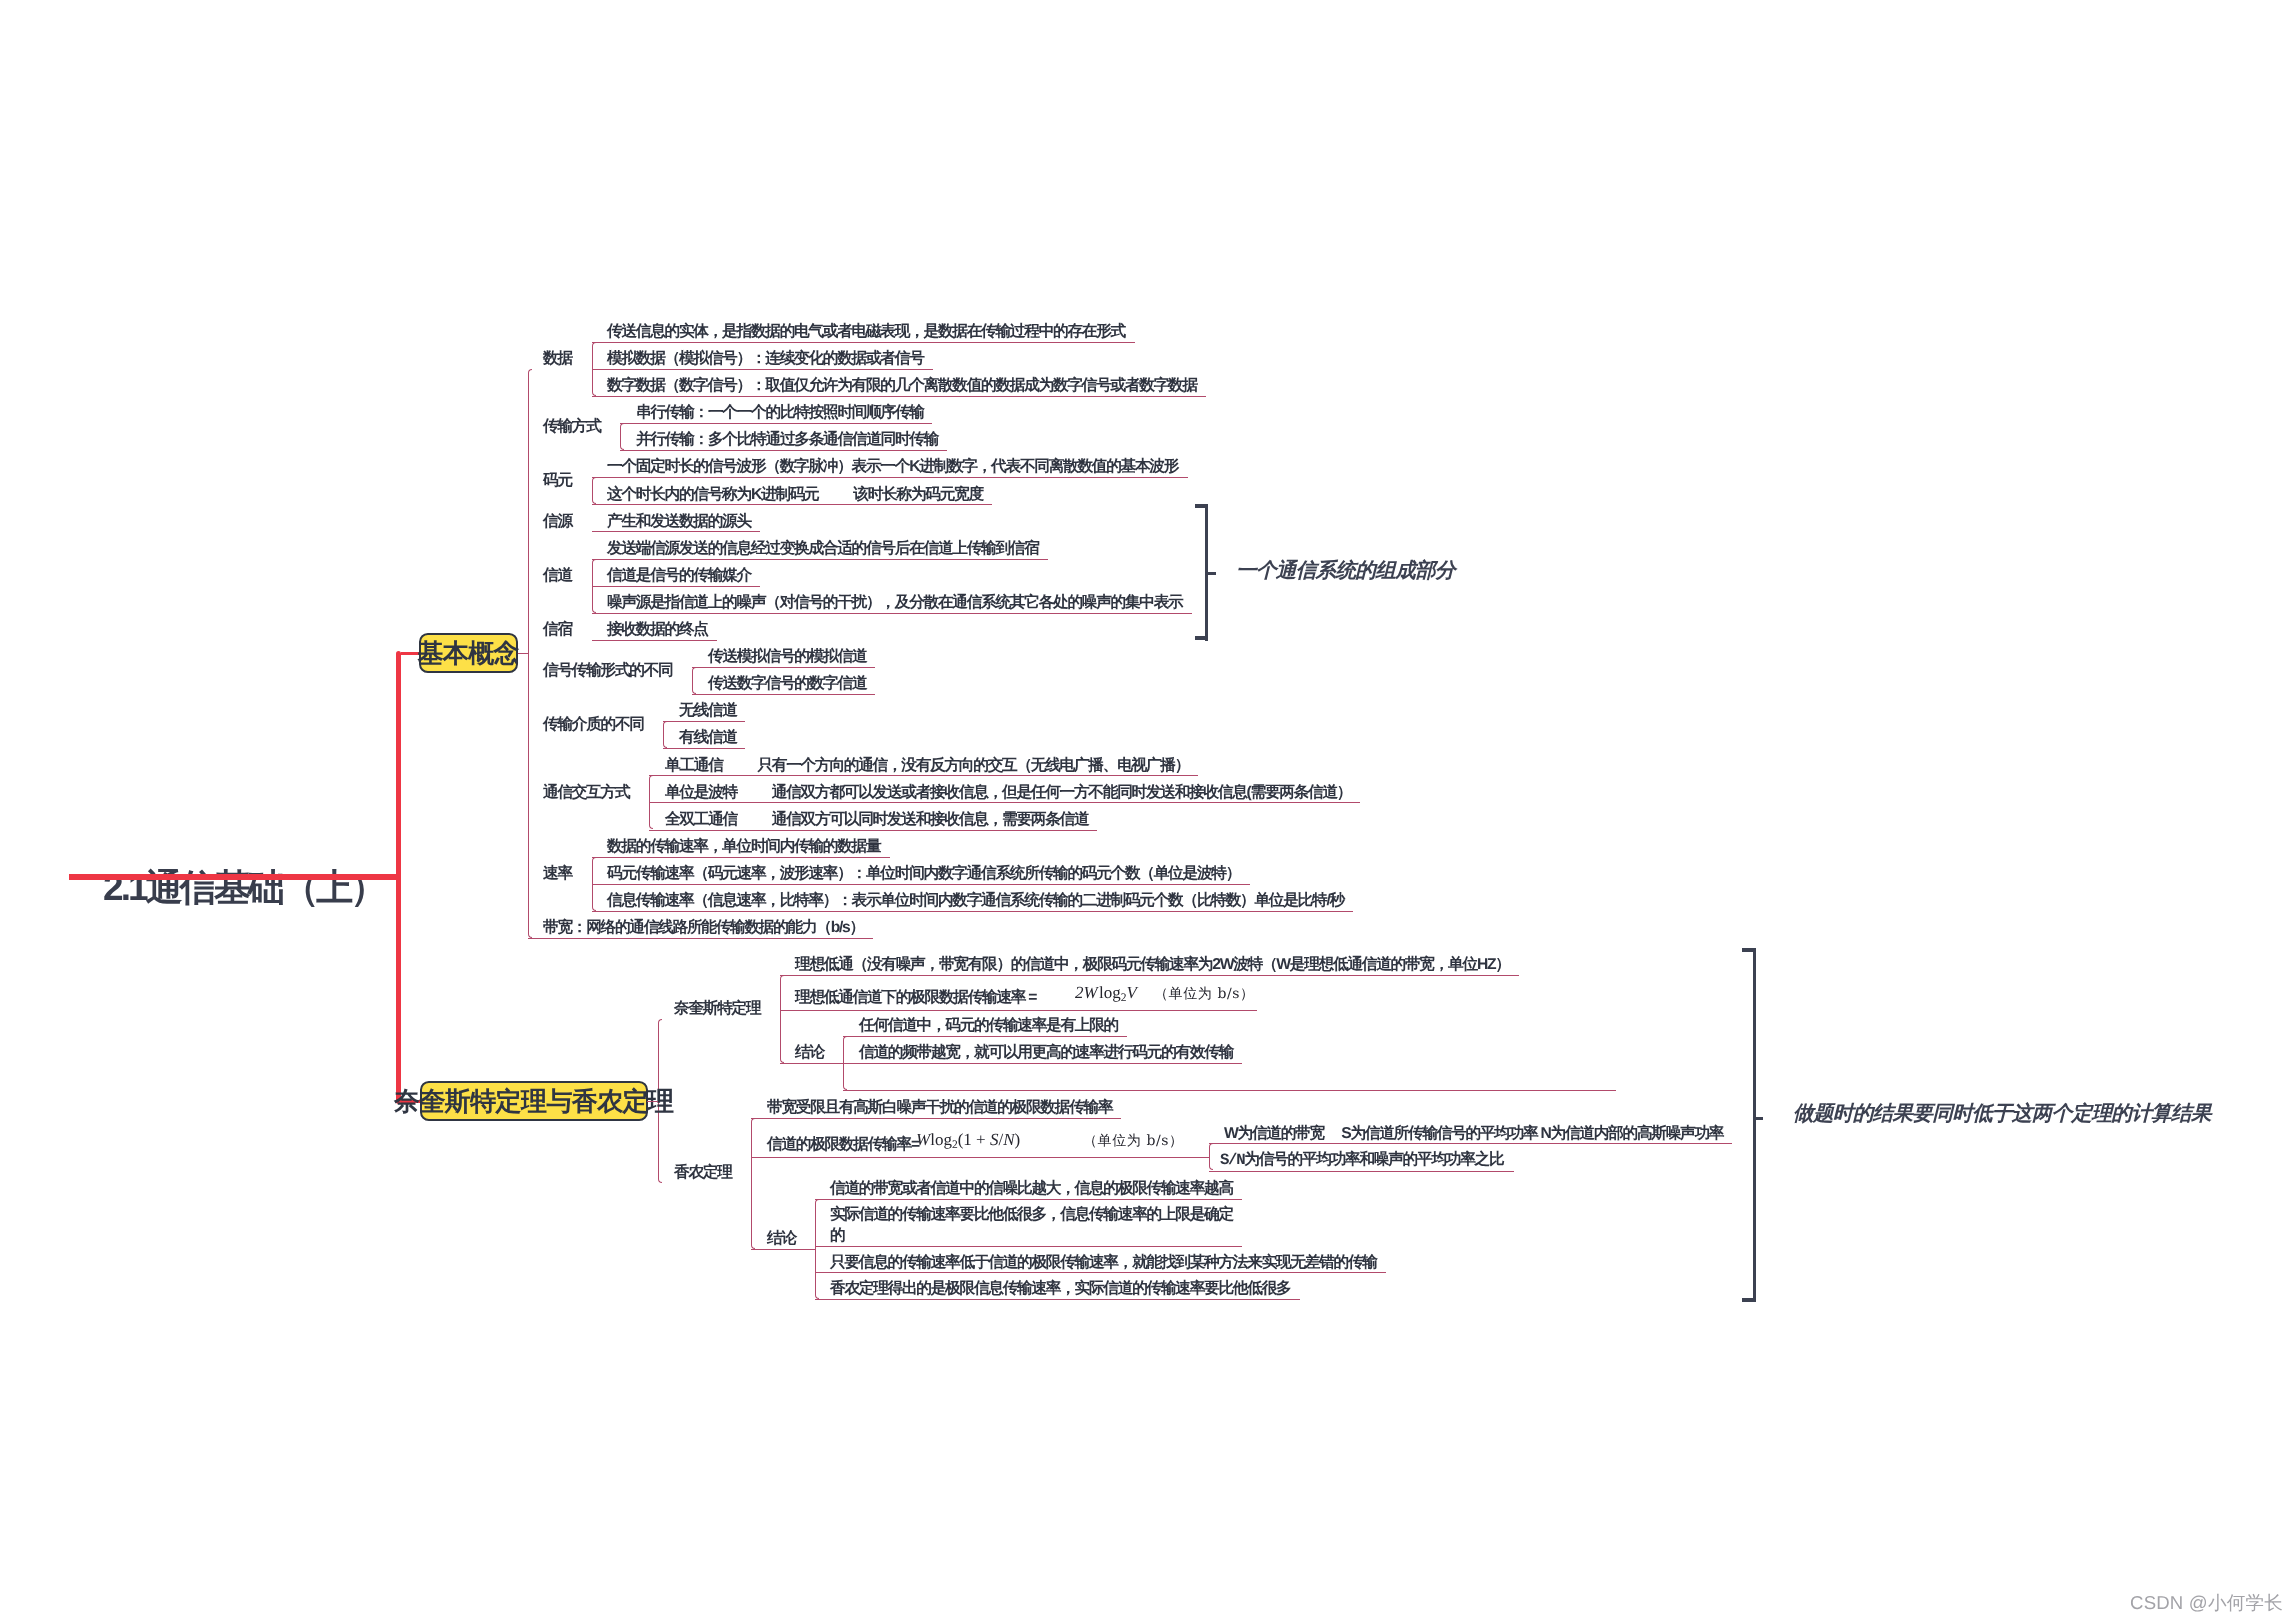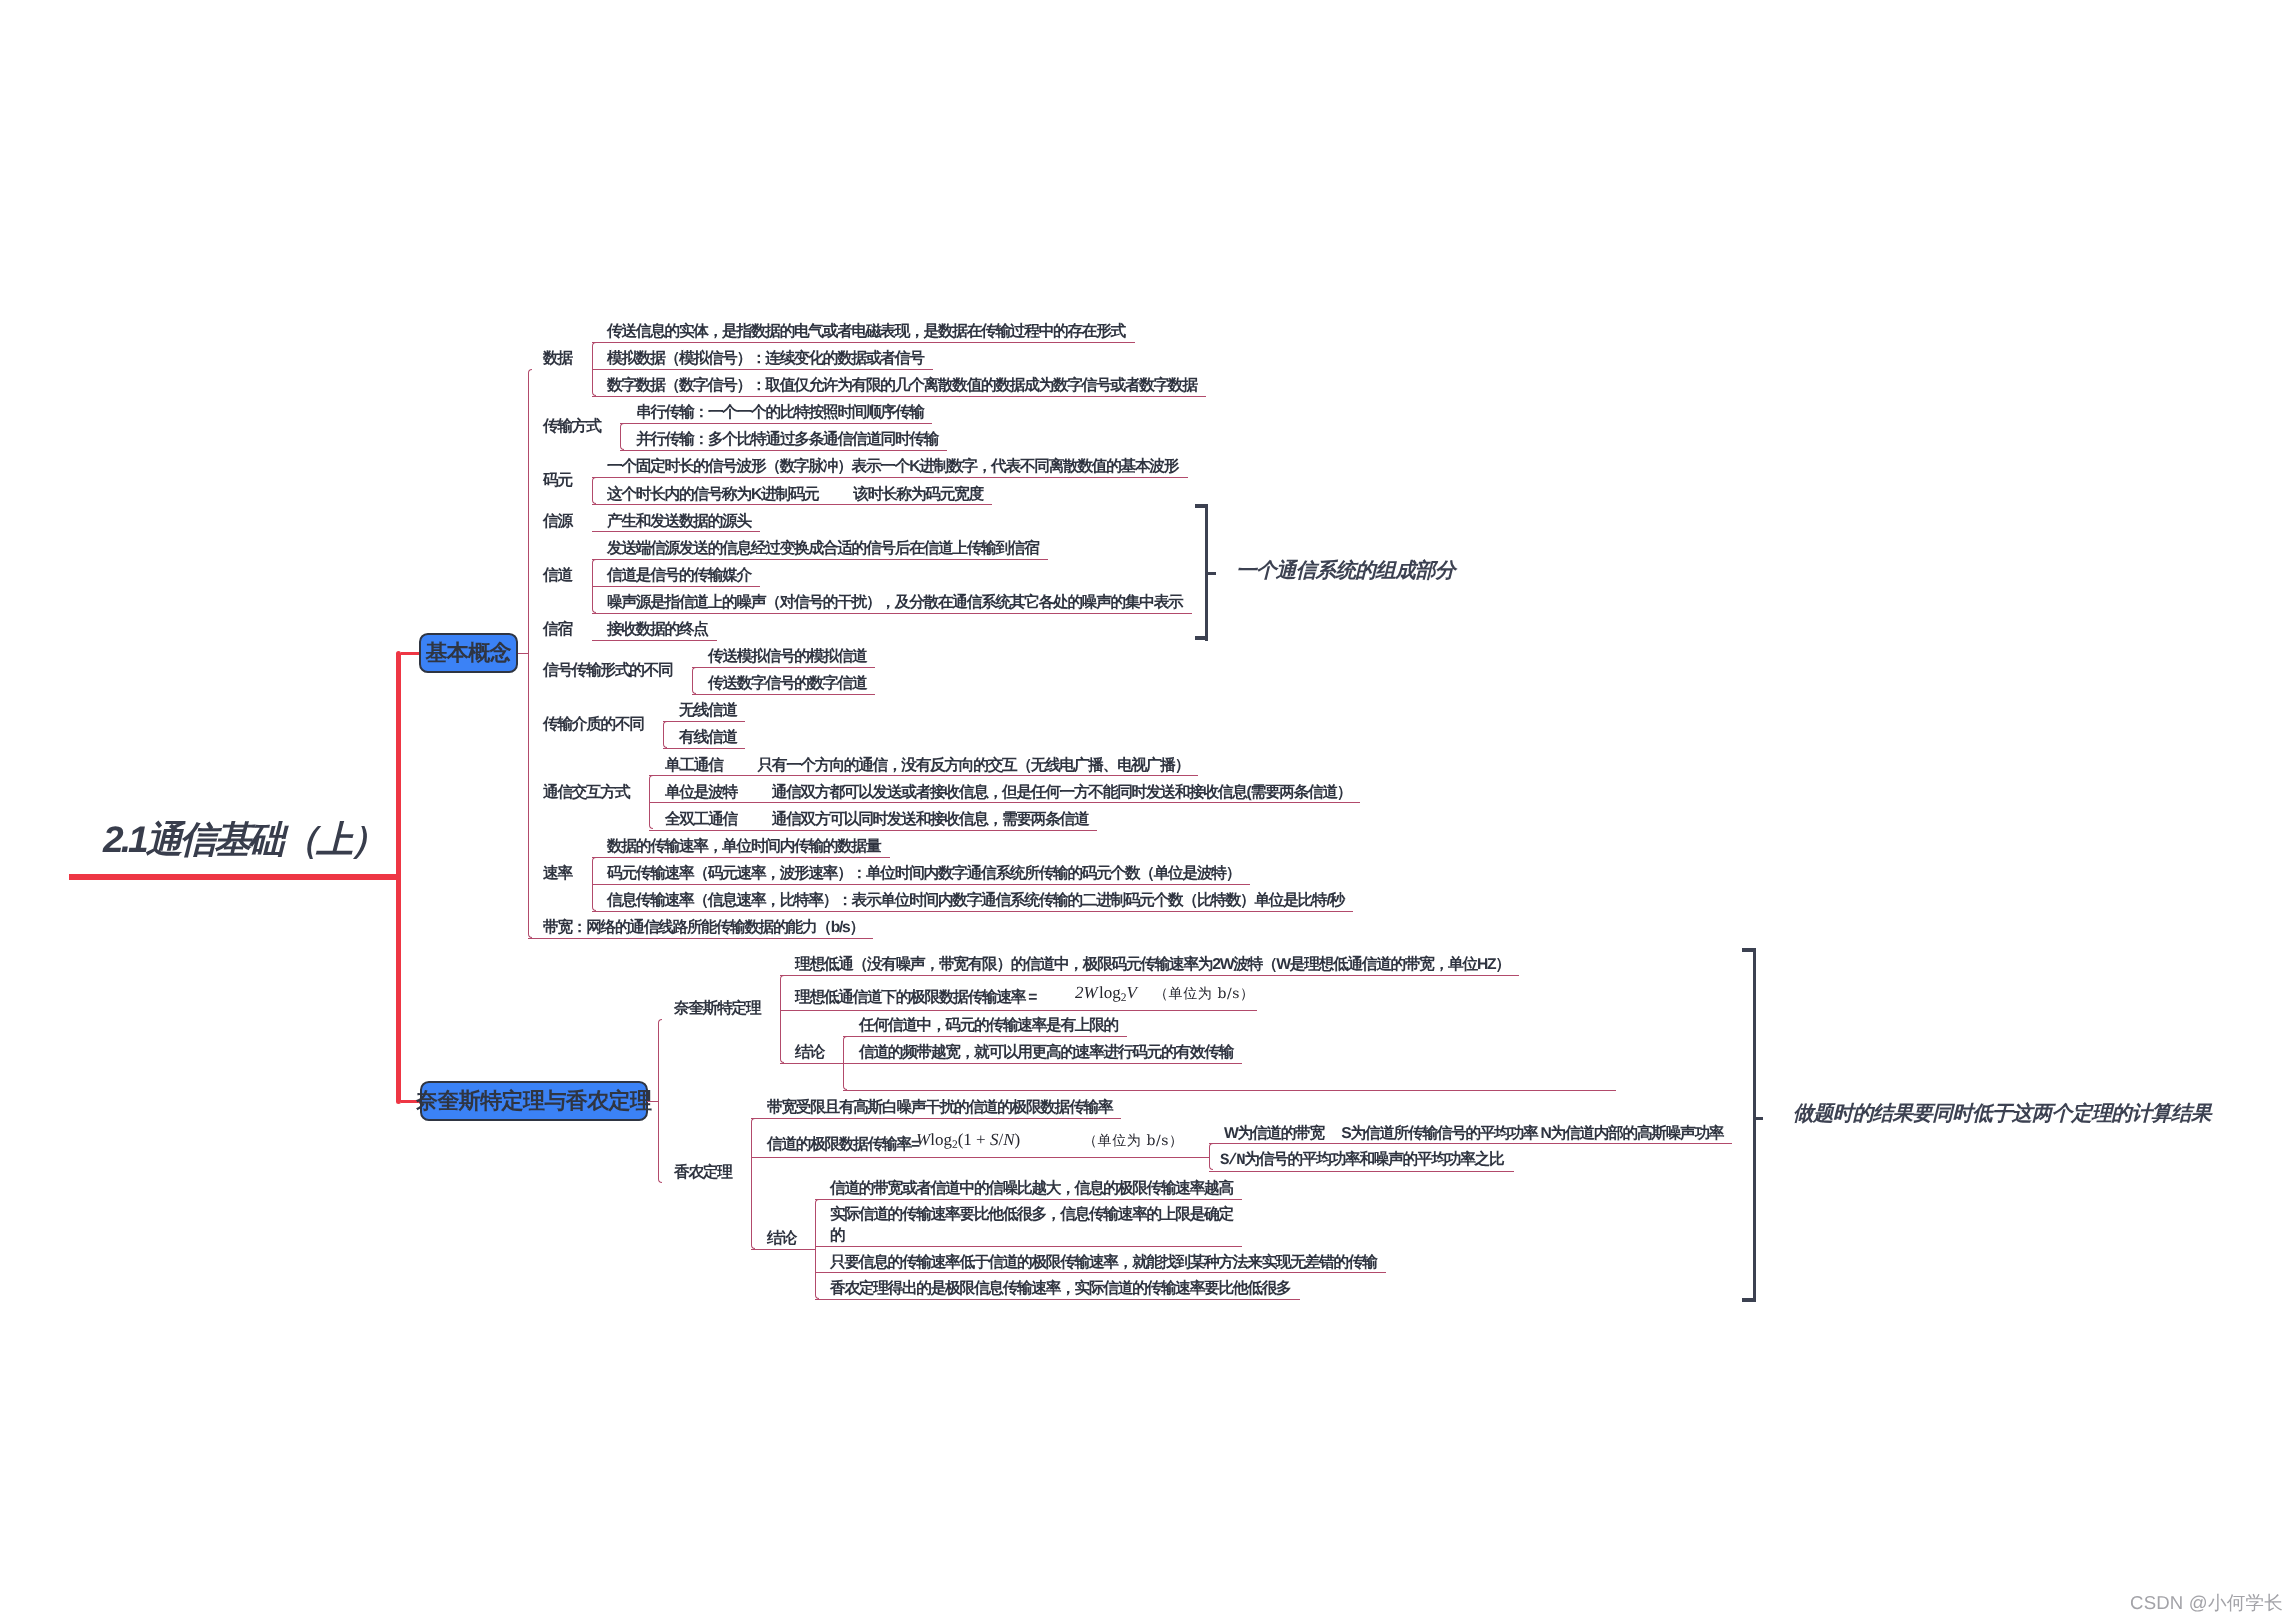--- a/index.html
+++ b/index.html
@@ -10,21 +10,21 @@
        text-rendering:geometricPrecision;}
   #canvas{position:relative;width:2293px;height:1620px;background:#ffffff;}
   .nt,.title,.note,.wm,.fml,.boxnode{will-change:opacity;opacity:0.999;}
   .seg{position:absolute;background:#b24a6b;}
   .nt{position:absolute;white-space:pre;color:#2f3440;font-weight:bold;
       font-size:15.7px;letter-spacing:-1.3px;line-height:21px;}
   .title{position:absolute;color:#383d4c;font-weight:bold;white-space:nowrap;
          font-size:37px;line-height:1;letter-spacing:-2.9px;}
   .rootbar{position:absolute;background:#ee3644;}
   .boxnode{position:absolute;border:2.5px solid #2f3542;border-radius:8.8px;
-           background:#3b82f6;color:#2f3542;font-weight:bold;font-size:22px;box-sizing:border-box;
+           background:#fde047;color:#2f3542;font-weight:bold;font-size:26px;box-sizing:border-box;
            letter-spacing:-0.6px;text-indent:-0.6px;
            display:flex;align-items:center;justify-content:center;white-space:nowrap;}
   .brk{position:absolute;background:#3c4151;}
   .note{position:absolute;white-space:nowrap;color:#3c4151;font-weight:bold;
         font-style:italic;font-size:20.6px;line-height:1;letter-spacing:-0.7px;}
   .wm{position:absolute;color:#a3a3a8;font-size:18.6px;white-space:nowrap;letter-spacing:0.2px;}
   .fml{position:absolute;white-space:pre;color:#25252d;
        font-family:"Liberation Serif","DejaVu Serif",serif;
        font-size:17px;line-height:19.6px;font-style:italic;}
   .fml .rm{font-style:normal;}
@@ -139,21 +139,21 @@
     <div class="nt" style="left:830px;top:1252px;">只要信息的传输速率低于信道的极限传输速率，就能找到某种方法来实现无差错的传输</div>
     <div class="seg" style="left:815px;top:1272px;width:571px;height:1px;"></div>
     <div class="nt" style="left:830px;top:1278px;">香农定理得出的是极限信息传输速率，实际信道的传输速率要比他低很多</div>
     <div class="seg" style="left:815px;top:1299px;width:485px;height:1px;"></div>
     <div class="seg" style="left:815px;top:1199px;width:4.1px;height:100px;background:transparent;border:1.3px solid #b24a6b;border-right:0;border-width:1px;border-radius:4.1px 0 0 4.1px;box-sizing:border-box;"></div>
     <div class="seg" style="left:751px;top:1249px;width:64px;height:1px;"></div>
     <div class="nt" style="left:767px;top:1228px;">结论</div>
     <div class="seg" style="left:751px;top:1118px;width:4.1px;height:131px;background:transparent;border:1.3px solid #b24a6b;border-right:0;border-width:1px;border-radius:4.1px 0 0 4.1px;box-sizing:border-box;"></div>
     <div class="nt" style="left:674px;top:1162px;">香农定理</div>
     <div class="seg" style="left:658px;top:1019px;width:4.1px;height:164px;background:transparent;border:1.3px solid #b24a6b;border-right:0;border-width:1px;border-radius:4.1px 0 0 4.1px;box-sizing:border-box;"></div>
-    <div class="title" style="left:103px;top:821px;font-style:italic;">2.1通信基础（上）</div>
+    <div class="title" style="left:103px;top:869px;">2.1通信基础（上）</div>
     <div class="rootbar" style="left:69px;top:874px;width:330px;height:5.9px;"></div>
     <div class="rootbar" style="left:396px;top:651px;width:5.4px;height:229px;border-radius:2.9px 2.9px 0 0;"></div>
     <div class="rootbar" style="left:401px;top:652px;width:18.6px;height:2.8px;"></div>
     <div class="rootbar" style="left:396px;top:874px;width:5.4px;height:230px;border-radius:0 0 2.9px 2.9px;"></div>
     <div class="rootbar" style="left:401px;top:1100px;width:19px;height:2.8px;"></div>
     <div class="boxnode" style="left:419px;top:633px;width:99px;height:40px;">基本概念</div>
     <div class="seg" style="left:518px;top:653px;width:9.8px;height:1px;"></div>
     <div class="boxnode" style="left:420px;top:1081px;width:228px;height:40px;">奈奎斯特定理与香农定理</div>
     <div class="seg" style="left:647px;top:1101px;width:11px;height:1px;"></div>
     <div class="brk" style="left:1205px;top:504px;width:2.9px;height:137px;"></div>

